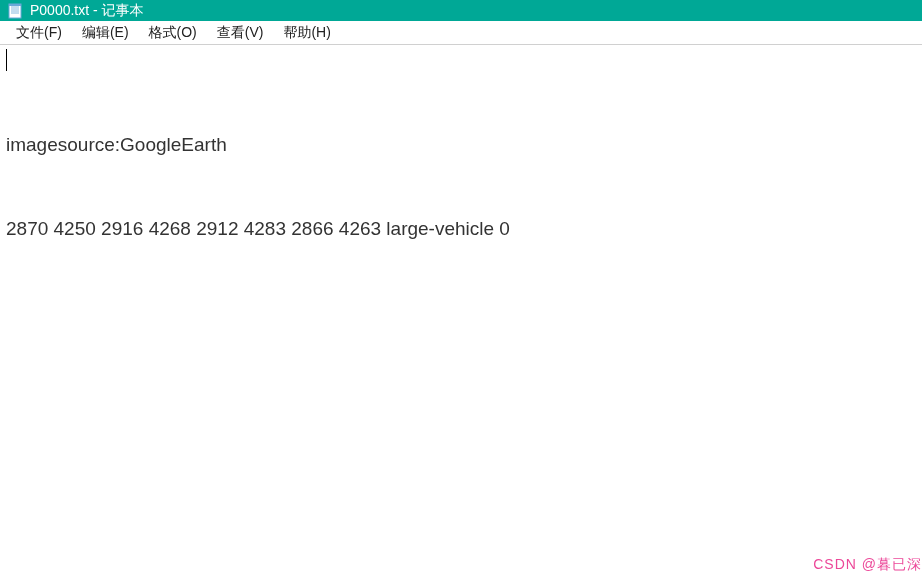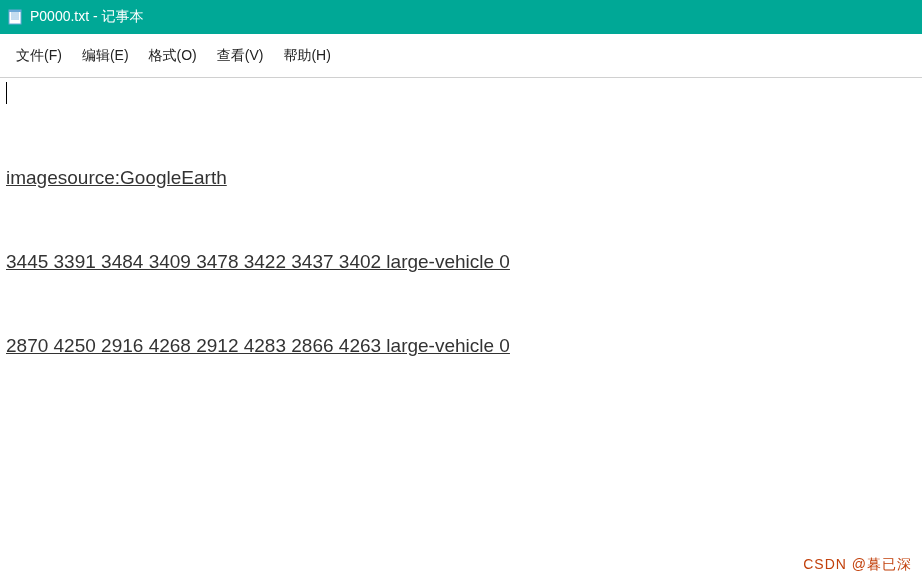--- a/index.html
+++ b/index.html
@@ -10,42 +10,42 @@
     body {
       font-family: "Microsoft YaHei", "SimSun", Arial, sans-serif;
       background: #ffffff;
       width: 922px;
       height: 580px;
       overflow: hidden;
     }
     .titlebar {
       background: #00a896;
       color: #ffffff;
-      height: 34px;
+      height: 21px;
       display: flex;
       align-items: center;
       padding: 0 6px;
       font-size: 14px;
     }
     .titlebar-icon {
       width: 18px;
       height: 18px;
       margin-right: 6px;
       display: inline-flex;
       align-items: center;
       justify-content: center;
     }
     .titlebar-icon svg {
       width: 16px;
       height: 16px;
     }
     .menubar {
       background: #ffffff;
       border-bottom: 1px solid #d0d0d0;
-      height: 44px;
+      height: 24px;
       display: flex;
       align-items: center;
       padding: 0 8px;
       font-size: 14px;
       color: #222222;
     }
     .menu-item {
       padding: 2px 8px;
       cursor: pointer;
       margin-right: 4px;
@@ -62,30 +62,29 @@
     .text-cursor {
       position: absolute;
       left: 6px;
       top: 4px;
       width: 1px;
       height: 22px;
       background: #000;
     }
     .watermark {
       position: absolute;
-      right: 10px;
+      right: 0;
       bottom: 6px;
       font-size: 14px;
-      color: #c2410c;
+      color: #ec4899;
       font-family: "Microsoft YaHei", Arial, sans-serif;
       letter-spacing: 1px;
     }
     .content-line {
       display: block;
-      text-decoration: underline;
     }
   </style>
 </head>
 <body>
 
 <div class="titlebar">
   <span class="titlebar-icon">
     <svg viewBox="0 0 16 16">
       <rect x="2" y="1" width="12" height="14" fill="#ffffff" stroke="#6aa8d8" stroke-width="1"></rect>
       <line x1="4" y1="4" x2="12" y2="4" stroke="#6aa8d8" stroke-width="0.8"></line>
@@ -102,21 +101,20 @@
   <span class="menu-item">文件(F)</span>
   <span class="menu-item">编辑(E)</span>
   <span class="menu-item">格式(O)</span>
   <span class="menu-item">查看(V)</span>
   <span class="menu-item">帮助(H)</span>
 </div>
 
 <div class="content">
   <span class="text-cursor"></span>
   <span class="content-line">imagesource:GoogleEarth</span>
-  <span class="content-line">3445 3391 3484 3409 3478 3422 3437 3402 large-vehicle 0</span>
   <span class="content-line">2870 4250 2916 4268 2912 4283 2866 4263 large-vehicle 0</span>
   
   
   
   
   
   
   
   
   

